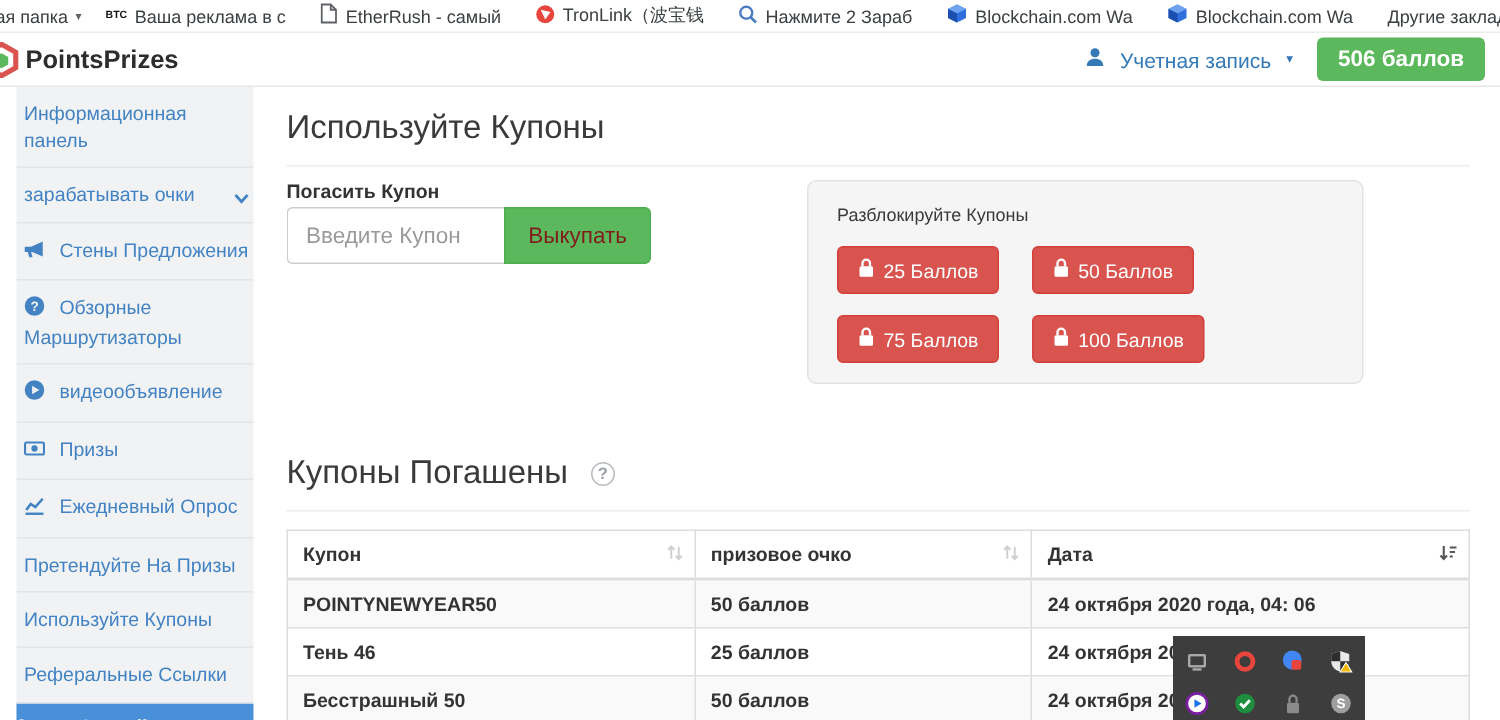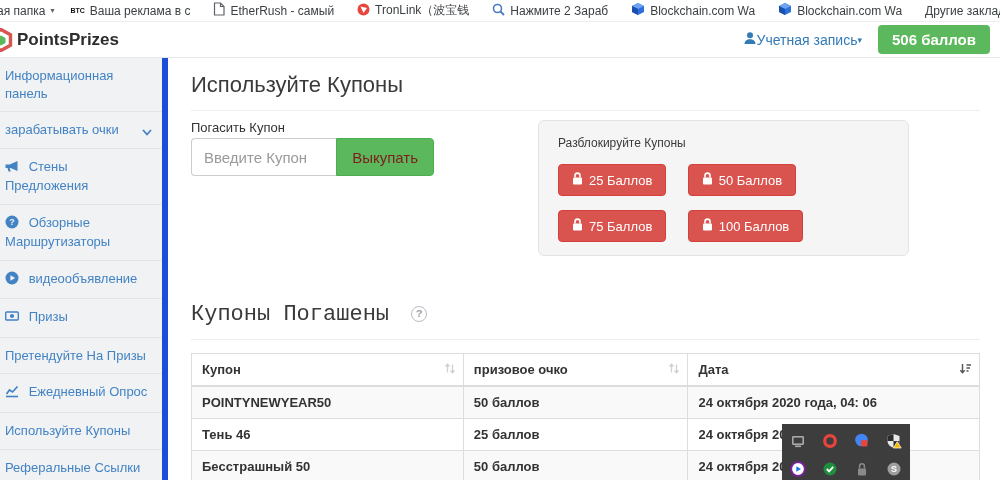--- a/index.html
+++ b/index.html
@@ -16,59 +16,59 @@
   .bm-caret { font-size:8px; color:#5f6368; }
   .bm-btc { font-size:7px; font-weight:bold; color:#111; letter-spacing:0; }
   .bm-other { margin-left:auto; margin-right:-5px; display:flex; align-items:center; gap:5px; cursor:pointer; }
 
   
   .navbar { position:absolute; top:22px; left:0; right:0; height:36px; background:#fff;
     border-bottom:1px solid #e7e7e7; display:flex; align-items:center; }
   .brand { display:flex; align-items:center; font-size:17px; font-weight:bold; color:#2d2d2d; cursor:pointer; }
   .logo-clip { display:inline-block; width:13px; height:24px; overflow:hidden; margin-right:4px; }
   .logo-clip svg { margin-left:-11px; }
-  .account { margin-left:auto; display:flex; align-items:center; gap:0; color:#337ab7;
+  .account { margin-left:auto; display:flex; align-items:center; gap:10px; color:#337ab7;
     font-size:14px; cursor:pointer; }
   .account .caret { font-size:9px; }
   .points-badge { margin:0 10px 0 16px; background:#5cb85c; color:#fff; font-weight:bold;
     font-size:15px; padding:6px 14px; border-radius:4px; cursor:pointer; }
 
   
-  .sidebar { position:absolute; top:58px; left:0; width:168px; bottom:0; background:#f0f2f4;
-    border-right:6px solid #1d4ed8; font-size:13px; }
+  .sidebar { position:absolute; top:58px; left:11px; width:168px; bottom:0; background:#f0f2f4;
+    border-right:3px solid #1d4ed8; font-size:13px; }
   .side-item { display:block; position:relative; padding:9px 8px 9px 5px;
     border-bottom:1px solid #e2e4e6; color:#4383c4; cursor:pointer; line-height:1.35; }
   .side-item .s-icon { display:inline-block; vertical-align:-2px; margin-right:6px; }
   .side-item .chev { position:absolute; right:10px; top:11px; }
   .bonus-item { background:#4a90d9; color:#fff; padding:8px 6px 8px 2px;
     border-bottom:1px solid #3c82cb; cursor:pointer; }
   .bonus-email { font-weight:bold; font-size:13.5px; margin-left:-2px; }
 
   
   .main { position:absolute; top:58px; left:169px; right:0; bottom:0; background:#fff; overflow:hidden; }
   .page-title { position:absolute; top:14px; left:22px; right:20px; font-size:22px; font-weight:normal;
     color:#3a3a3a; padding-bottom:12px; border-bottom:1px solid #eee; }
-  .redeem-label { position:absolute; top:62px; left:22px; font-size:13px; font-weight:normal; color:#333; }
+  .redeem-label { position:absolute; top:62px; left:22px; font-size:13px; font-weight:bold; color:#333; }
   .input-group { position:absolute; top:80px; left:22px; display:flex; height:38px; width:243px; }
   .coupon-input { flex:1; min-width:0; border:1px solid #ccc; border-right:none;
     border-radius:4px 0 0 4px; padding:0 12px; font-size:15px; color:#555; outline:none;
     font-family:inherit; }
   .coupon-input::placeholder { color:#9a9a9a; }
   .redeem-btn { background:#5cb85c; border:1px solid #4cae4c; color:#7f1d1d; font-size:15px;
     padding:0 15px; border-radius:0 4px 4px 0; cursor:pointer; font-family:inherit; }
 
   .unlock-card { position:absolute; top:62px; left:369px; width:371px; height:136px;
     background:#f5f5f5; border:1px solid #e3e3e3; border-radius:6px; padding:15px 19px; }
   .unlock-title { font-size:12px; font-weight:normal; color:#3a3a3a; }
   .unlock-btn { display:inline-flex; align-items:center; gap:6px; background:#d9534f;
     border:1px solid #d43f3a; color:#fff; font-size:13px; padding:7px 13px; border-radius:4px;
     margin:14px 17px 0 0; cursor:pointer; font-family:inherit; }
 
   .redeemed-title { position:absolute; top:244px; left:22px; right:20px; font-size:22px;
-    font-weight:normal; color:#3a3a3a; padding-bottom:12px; border-bottom:1px solid #eee;font-family:Liberation Mono, monospace; }
+    font-weight:normal; color:#3a3a3a; padding-bottom:12px; border-bottom:1px solid #eee; }
   .help-circle { display:inline-flex; align-items:center; justify-content:center; width:16px;
     height:16px; border:1px solid #b9bdc2; border-radius:50%; color:#9aa0a6; font-size:11px;
     font-weight:bold; vertical-align:3px; margin-left:9px; cursor:pointer; }
 
   .coupon-table { position:absolute; top:295px; left:22px; width:calc(100% - 42px);
     border-collapse:collapse; font-size:13px; color:#333; table-layout:fixed; }
   .coupon-table th, .coupon-table td { border:1px solid #ddd; padding:8px 10px; text-align:left;
     white-space:nowrap; overflow:hidden;font-weight:bold; }
   .coupon-table th { font-weight:bold; border-bottom-width:2px; position:relative;
     padding-right:26px; cursor:pointer; }
@@ -186,28 +186,28 @@
     <span>видеообъявление</span>
   </div>
   <div class="side-item">
     <span class="s-icon"><svg width="14" height="14" viewBox="0 0 14 14">
           <rect x="0.7" y="3" width="12.6" height="8" rx="1" fill="none" stroke="#4383c4" stroke-width="1.4"></rect>
           <circle cx="7" cy="7" r="2.1" fill="#4383c4"></circle>
         </svg></span>
     <span>Призы</span>
   </div>
   <div class="side-item">
-    <span>Претендуйте На Призы</span>
-  </div>
-  <div class="side-item">
     <span class="s-icon"><svg width="14" height="14" viewBox="0 0 14 14">
           <path d="M1 12.5 H13" stroke="#4383c4" stroke-width="1.6"></path>
           <polyline points="1.5,10 4.5,6 7.5,8 12.5,2.5" fill="none" stroke="#4383c4" stroke-width="1.7"></polyline>
         </svg></span>
     <span>Ежедневный Опрос</span>
+  </div>
+  <div class="side-item">
+    <span>Претендуйте На Призы</span>
   </div>
   <div class="side-item">
     <span>Используйте Купоны</span>
   </div>
   <div class="side-item">
     <span>Реферальные Ссылки</span>
   </div>
 
   <div class="bonus-item">
     <div class="bonus-email">fo*****@gmail.com</div>

